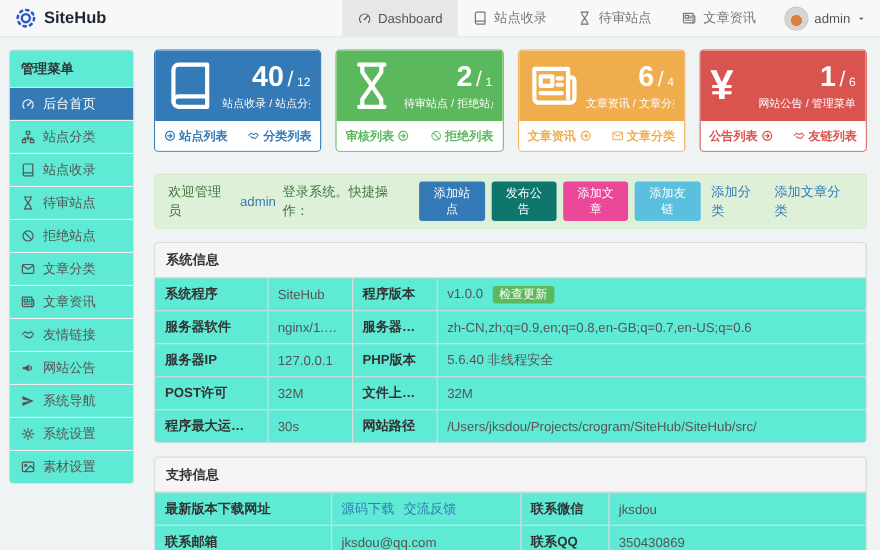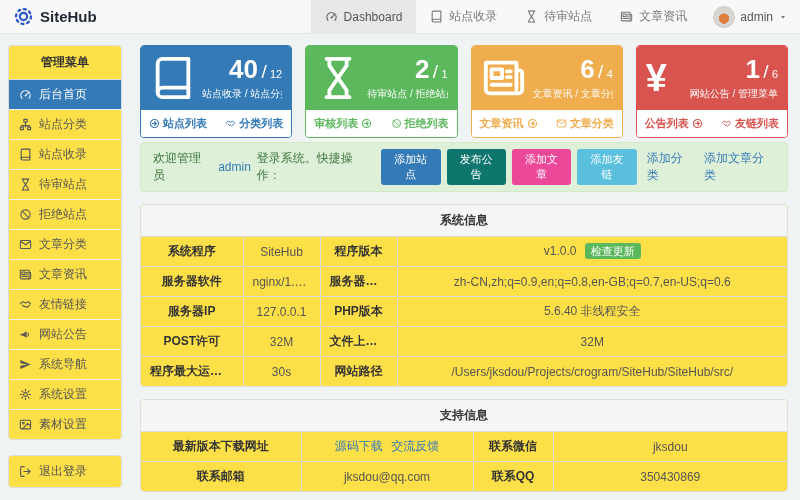--- a/index.html
+++ b/index.html
@@ -23,35 +23,35 @@
   .nav-right { display:flex; align-items:stretch;margin-left:41px; }
   .nav-item { display:flex; align-items:center; gap:6px; padding:0 14px; color:#777; cursor:pointer; }
   .nav-item.active { background:#e7e7e7; color:#555; }
   .user-box { display:flex; align-items:center; gap:5px; padding:0 12px; cursor:pointer; color:#555; }
   .avatar { width:22px; height:22px; border-radius:50%; border:1px solid #c9c9c9;
             background: radial-gradient(circle at 50% 58%, #dd7f3e 0 33%, #d8d5d1 34% 100%); }
   .caret { width:10px; height:10px; }
 
   
   .layout { display:flex; padding:11px 12px 0 8px; gap:18px; }
-  .panel { background:#fde047; border:1px solid #ddd; border-radius:4px;text-align:center; }
+  .panel { background:#5eead4; border:1px solid #ddd; border-radius:4px; }
 
   
   .sidebar { width:114px; flex:none; }
   .menu-title { padding:8px 10px; font-weight:bold; color:#333; border-bottom:1px solid #ddd; }
   .menu-item { display:flex; align-items:center; gap:7px; padding:6px 10px; color:#555; cursor:pointer; }
   .menu-item + .menu-item { border-top:1px solid #f0f0f0; }
   .menu-item.active { background:#337ab7; color:#fff; border-color:#337ab7; }
   .side-card { margin-top:15px; }
   .logout-item { display:flex; align-items:center; gap:7px; padding:7px 10px; color:#555; cursor:pointer; }
 
   
   .main { flex:1; min-width:0; }
 
-  .cards-row { display:flex; gap:13px; margin-bottom:4px; }
+  .cards-row { display:flex; gap:13px; margin-bottom:20px; }
   .stat-card { flex:1; border:1px solid; border-radius:4px; overflow:hidden; background:#fff; }
   .stat-body { display:flex; align-items:center; gap:6px; padding:8px 9px; color:#fff; height:64px; }
   .stat-icon { flex:none; display:flex; align-items:center; }
   .yen { font-size:38px; font-weight:bold; line-height:1; }
   .stat-right { flex:1; text-align:right; overflow:hidden; }
   .stat-nums { line-height:1; white-space:nowrap; }
   .stat-count { font-size:26px; font-weight:bold; }
   .stat-slash { font-size:19px; }
   .stat-total { font-size:11px; }
   .stat-label { font-size:10px; margin-top:5px; white-space:nowrap; }
@@ -276,28 +276,20 @@
         <span>系统设置</span>
       </div>
       <div class="menu-item">
         <svg class="ic ic14">
             <use href="#i-image"></use>
           </svg>
         <span>素材设置</span>
       </div>
     </div>
 
-    <div class="panel side-card">
-      <div class="logout-item">
-        <svg class="ic ic14">
-            <use href="#i-exit"></use>
-          </svg>
-        <span>退出登录</span>
-      </div>
-    </div>
 
   </div>
 
   <div class="main">
 
     <div class="cards-row">
 
       <div class="stat-card c-blue">
         <div class="stat-body">
           <span class="stat-icon">

